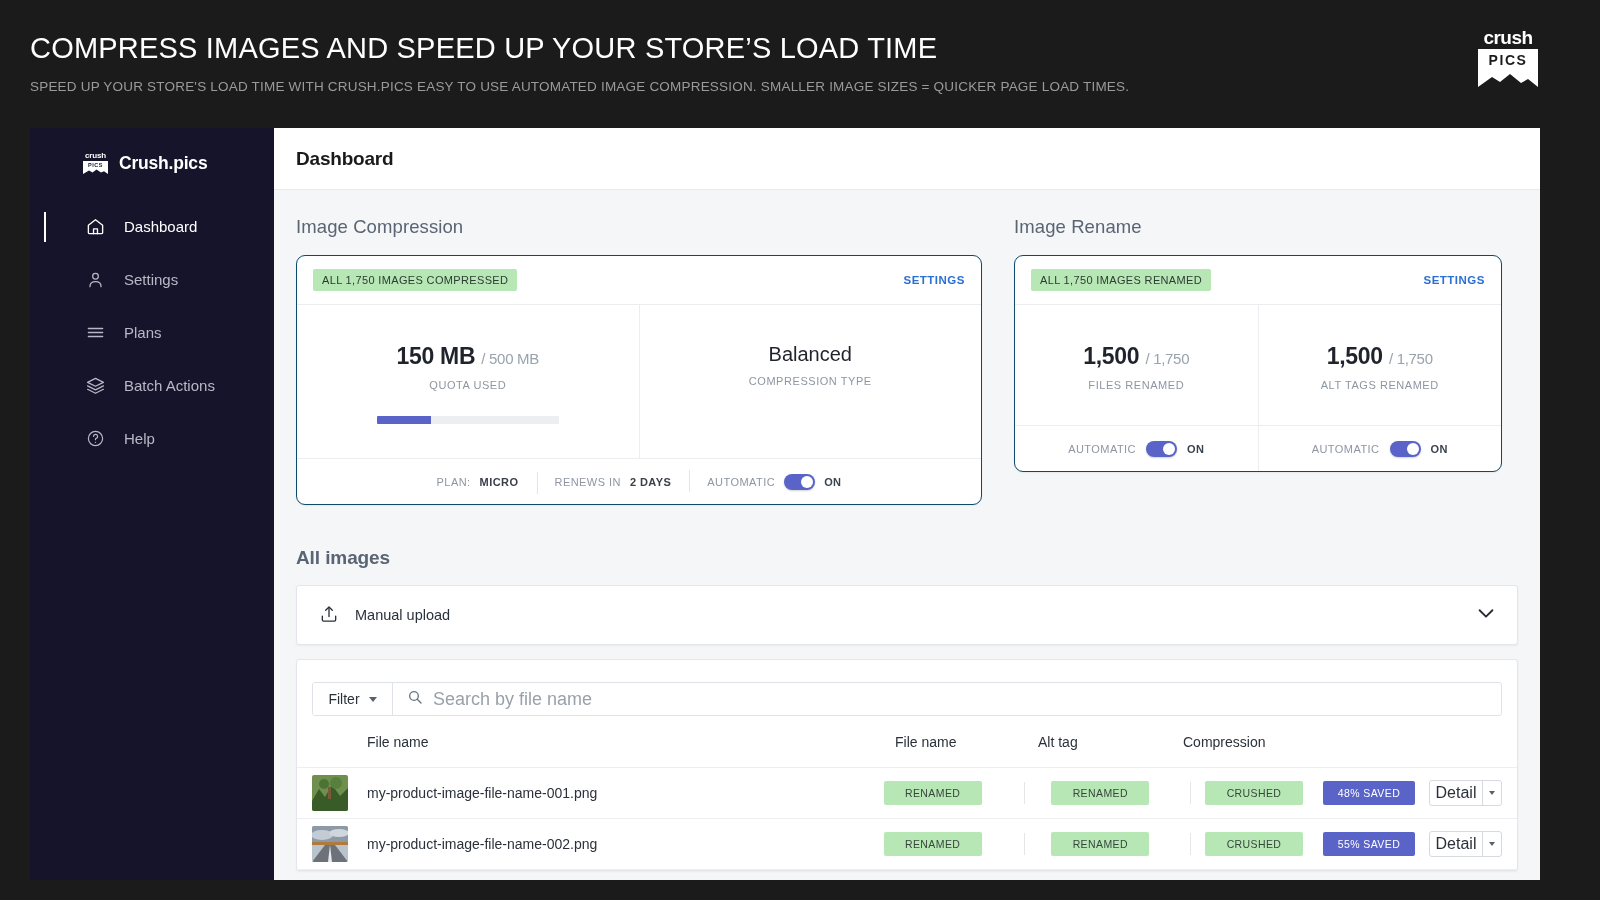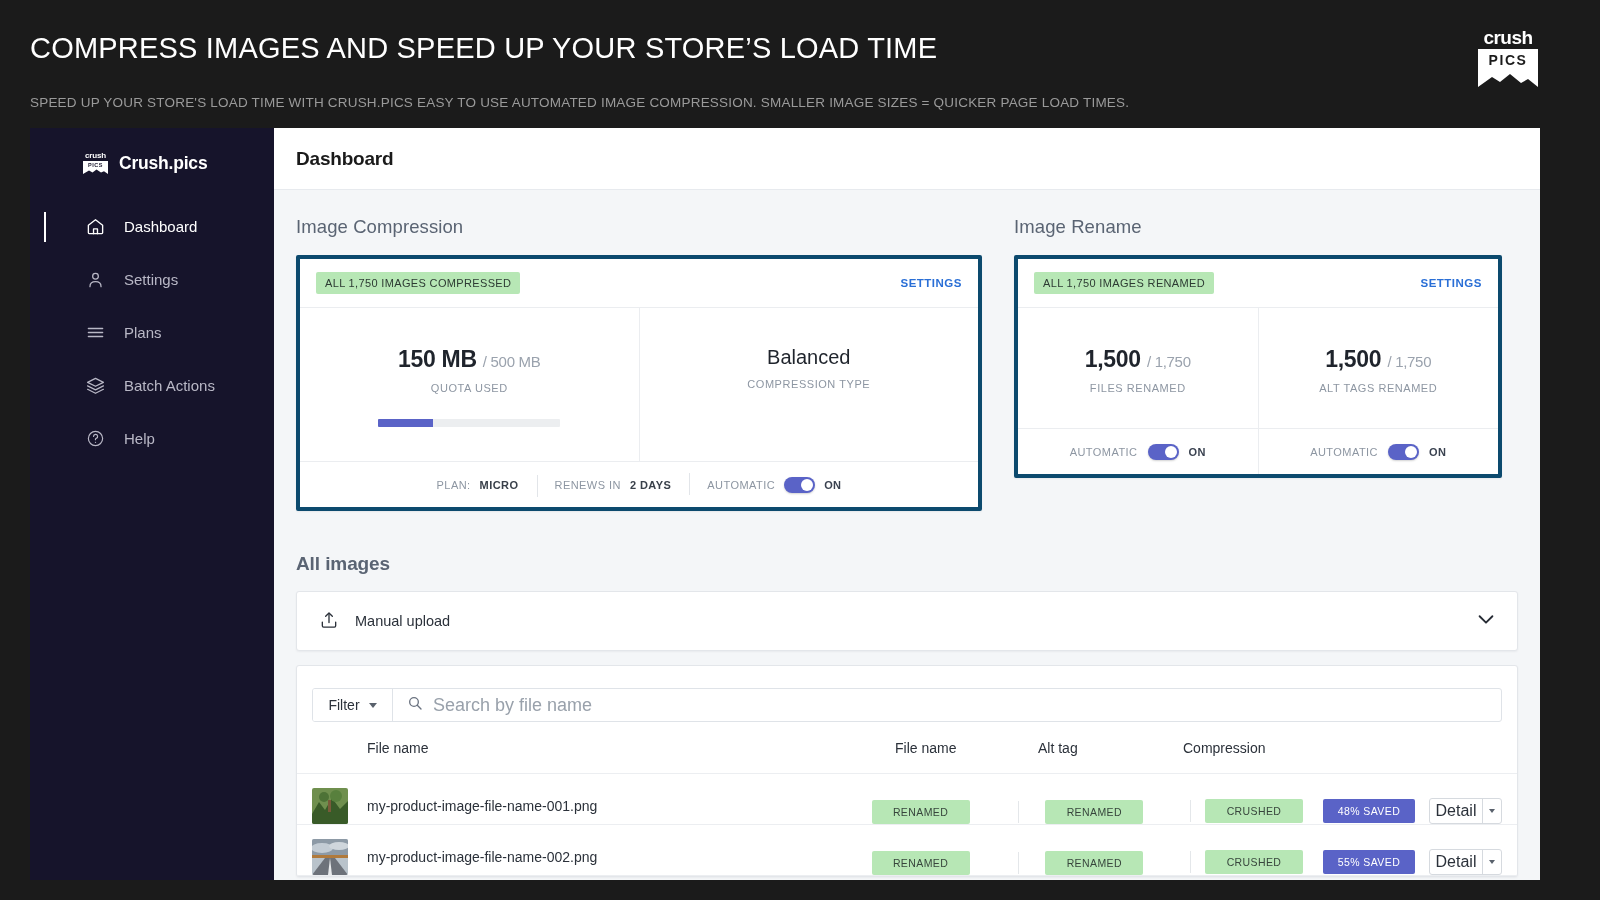--- a/index.html
+++ b/index.html
@@ -12,21 +12,21 @@
 
   
   .banner { position: absolute; left: 0; top: 0; width: 1600px; height: 112px; background:#1b1b1b; }
   .banner-title {
     position: absolute; left: 30px; top: 32px;
     font-size: 29px; letter-spacing: .2px; color:#ffffff;
     font-weight: 400; white-space: nowrap;
   }
   .banner-sub {
     position: absolute; left: 30px; top: 79px;
-    font-size: 13.5px; color:#9a9a9a; letter-spacing:.2px; white-space: nowrap; margin-top: 16px;
+    font-size: 13.5px; color:#9a9a9a; letter-spacing:.2px; white-space: nowrap;
   }
 
   
   .brand-logo { position:absolute; right: 62px; top: 28px; width: 60px; text-align:center; }
   .brand-logo .bl-word {
     color:#fff; font-size:19px; font-weight:700; letter-spacing:-0.5px; line-height:19px;
     font-family:"Liberation Sans", sans-serif;
   }
   .brand-logo .bl-box {
     margin-top:2px; background:#fff; height:38px; width:60px; position:relative; overflow:hidden;
@@ -78,21 +78,21 @@
 
   .content { padding:26px 22px 0 22px; }
 
   .cards-row { display:flex; gap:32px; }
   .col-left { width:686px; }
   .col-right { width:488px; }
 
   .sec-title { font-size:18.5px; color:#5a6473; font-weight:400; margin-bottom:17px; letter-spacing:.1px;}
 
   .card {
-    background:#ffffff; border:4px solid #0c4a6e; border-radius:2px;
+    background:#ffffff; border:1px solid #0c4a6e; border-radius:9px;
     box-shadow:0 1px 2px rgba(20,25,40,.06);
   }
   .card-head {
     display:flex; align-items:center; justify-content:space-between;
     padding:12px 16px; border-bottom:1px solid #ebedf0; height:49px;
   }
   .pill-green {
     background:#b7e7b5; color:#2d3b33; font-size:11px; letter-spacing:.35px;
     padding:5px 9px; border-radius:2px; white-space:nowrap;
   }
@@ -163,21 +163,21 @@
   }
   .caret { width:0; height:0; border-left:4.5px solid transparent; border-right:4.5px solid transparent; border-top:5px solid #59616c;}
   .search-wrap { flex:1; display:flex; align-items:center; gap:10px; padding-left:14px; }
   .search-wrap input {
     border:none; outline:none; font-size:18px; color:#2b313a; width:100%;
     font-family:"Liberation Sans", sans-serif; background:transparent;
   }
   .search-wrap input::placeholder { color:#99a1ab; }
 
   .thead { display:flex; align-items:center; height:52px; padding:0 15px; font-size:14px; color:#2b313a; border-bottom:1px solid #eceef1;}
-  .trow { display:flex; align-items:flex-end; height:51px; padding:0 15px; border-bottom:1px solid #eceef1;gap:12px;}
+  .trow { display:flex; align-items:center; height:51px; padding:0 15px; border-bottom:1px solid #eceef1;}
 
   .c-file { width:583px; display:flex; align-items:center; gap:19px; }
   .c-name { width:143px; }
   .c-alt  { width:145px; }
   .c-comp { flex:1; }
 
   .thumb { width:36px; height:36px; border-radius:2px; overflow:hidden; flex:none; }
   .fname { font-size:14px; color:#2b313a; }
 
   .badge-green {

